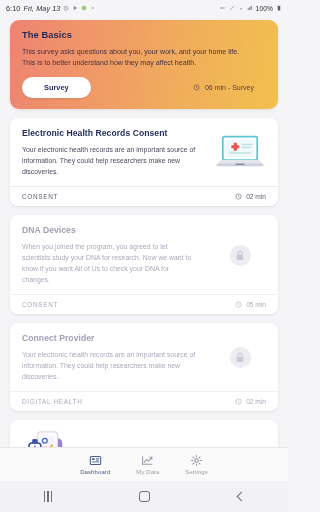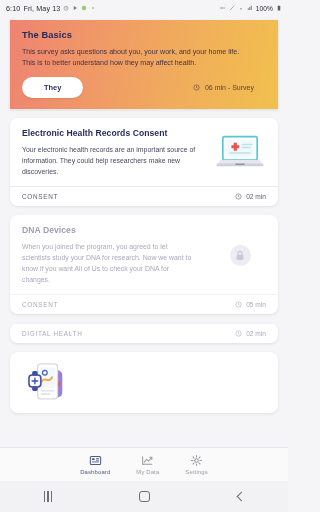--- a/index.html
+++ b/index.html
@@ -13,31 +13,31 @@
 
   
   .statusbar {
     height:16px; flex:0 0 16px;
     display:flex; align-items:center; justify-content:space-between;
     padding:0 6px; background:#f5f4f6;
     font-size:7px; color:#3c3c43; letter-spacing:.1px;
   }
   .sb-left, .sb-right { display:flex; align-items:center; gap:3px; }
   .sb-time { font-size:7.2px; color:#2d2d33; }
-  .sb-date { font-size:7.2px; color:#2d2d33; }
+  .sb-date { font-size:7.2px; color:#2d2d33;font-style:italic; }
   .sb-ico { width:6px; height:6px; display:inline-block; opacity:.75; }
   .sb-batt { font-size:6.6px; color:#2d2d33; }
 
   
   .scroll { flex:1 1 auto; overflow:hidden; padding:0 10px; position:relative; }
 
   
   .hero {
     margin-top:4px;
-    border-radius:0;
+    border-radius:9px;
     background:linear-gradient(100deg,#ee8371 0%,#f09a67 34%,#f0ad5b 64%,#f2c04e 100%);
     padding:10px 24px 11px 12px;
     box-shadow:0 1px 3px rgba(80,60,50,.13);
   }
   .hero-title { font-size:9.3px; font-weight:bold; color:#1f2a5a; letter-spacing:.1px; }
   .hero-desc {
     margin-top:7px; font-size:7.1px; line-height:1.5; color:#463241;
     max-width:230px;
   }
   .hero-bottom { margin-top:9px; display:flex; align-items:center; justify-content:space-between; }
@@ -147,21 +147,21 @@
         </svg>
     </div>
   </div>
 
   <div class="scroll">
 
     <div class="hero">
       <div class="hero-title">The Basics</div>
       <div class="hero-desc">This survey asks questions about you, your work, and your home life. This is to better understand how they may affect health.</div>
       <div class="hero-bottom">
-        <button class="start-btn">They</button>
+        <button class="start-btn">Survey</button>
         <div class="hero-meta">
           <svg class="clock-ico" viewBox="0 0 24 24" fill="none" stroke="#6b4a46" stroke-width="2.2">
               <circle cx="12" cy="12" r="9"></circle>
               <path d="M12 7v5l3.5 2"></path>
             </svg>
           <span>06 min - Survey</span>
         </div>
       </div>
     </div>
 
@@ -218,20 +218,34 @@
           <svg class="clock-ico" viewBox="0 0 24 24" fill="none" stroke="#b3b2c2" stroke-width="2.2">
               <circle cx="12" cy="12" r="9"></circle>
               <path d="M12 7v5l3.5 2"></path>
             </svg>
           <span>05 min</span>
         </span>
       </div>
     </div>
 
     <div class="card locked">
+      <div class="card-body">
+        <div class="card-text">
+          <div class="card-title">Connect Provider</div>
+          <div class="card-desc">Your electronic health records are an important source of information. They could help researchers make new discoveries.</div>
+        </div>
+        <div class="card-art">
+          <div class="lock-badge">
+            <svg width="10" height="11" viewBox="0 0 24 26" fill="#c9c8d4">
+              <path d="M7 11V8a5 5 0 0110 0v3" fill="none" stroke="#c9c8d4" stroke-width="3"></path>
+              <rect x="4" y="11" width="16" height="13" rx="2.5"></rect>
+            </svg>
+          </div>
+        </div>
+      </div>
       <div class="card-foot">
         <span class="card-cat">DIGITAL HEALTH</span>
         <span class="card-dur">
           <svg class="clock-ico" viewBox="0 0 24 24" fill="none" stroke="#b3b2c2" stroke-width="2.2">
               <circle cx="12" cy="12" r="9"></circle>
               <path d="M12 7v5l3.5 2"></path>
             </svg>
           <span>02 min</span>
         </span>
       </div>

